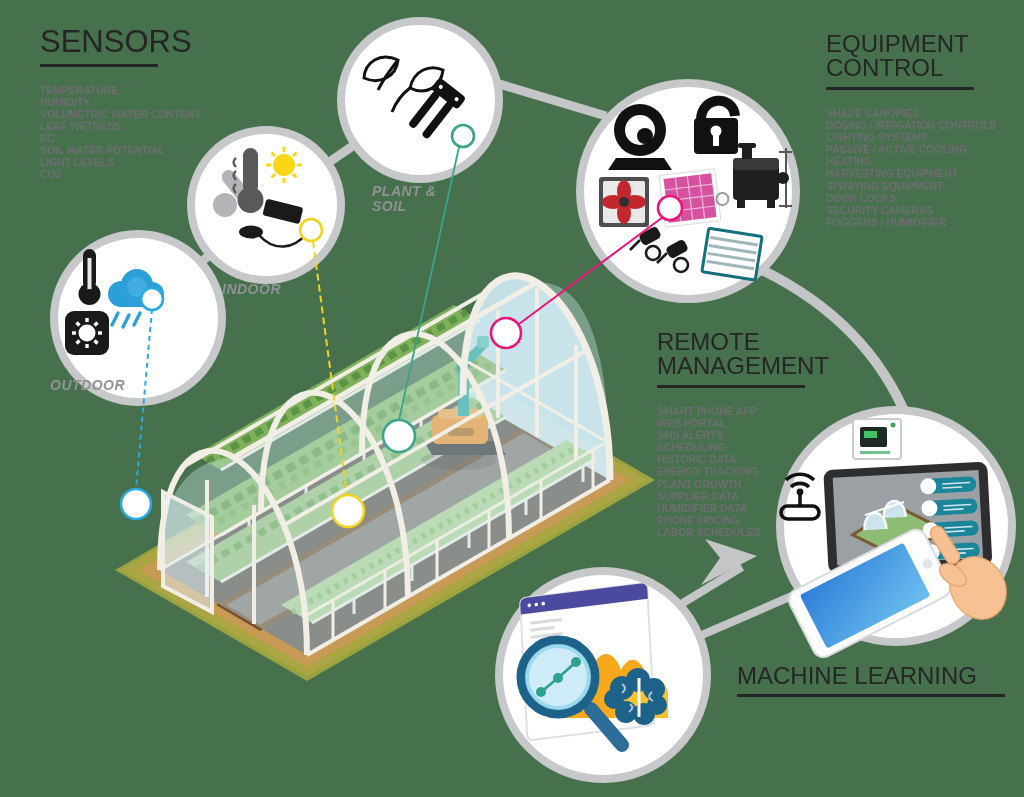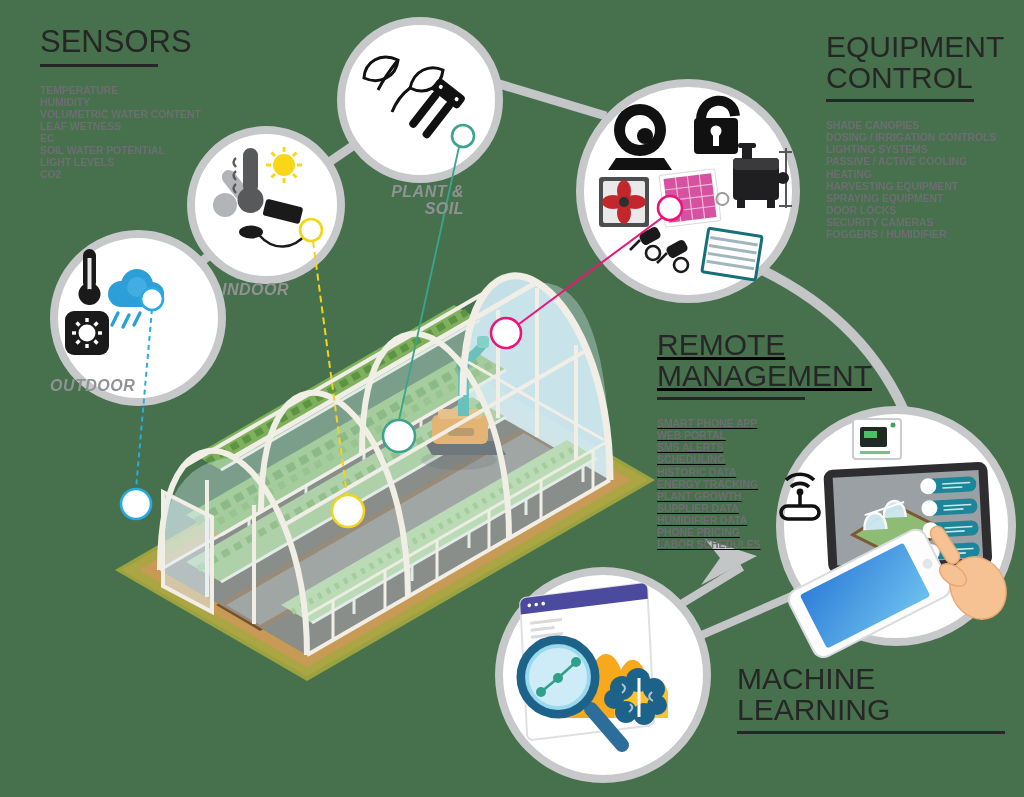--- a/index.html
+++ b/index.html
@@ -8,25 +8,25 @@
     background:#47704d;
     font-family:"Liberation Sans", sans-serif;
   }
   #stage{position:absolute;left:0;top:0;width:1024px;height:797px;}
   svg#art{position:absolute;left:0;top:0;}
   .txt{position:absolute;z-index:5;}
   .big-title{
     color:#262626;font-weight:400;letter-spacing:0px;
     font-size:31px;line-height:1.02;white-space:nowrap;margin-top:8px;
   }
-  .big-title.small{font-size:30px;white-space:normal;}
+  .big-title.small{font-size:24px;white-space:normal;}
   .rule{border-bottom:3px solid #262626;margin-top:6px;}
   .list{margin-top:17px;color:#6d6e71;font-weight:bold;font-size:10.5px;line-height:12.1px;letter-spacing:-0.1px;white-space:nowrap;}
   .sublabel{
-    color:#909295;font-style:italic;font-weight:bold;font-size:16px;line-height:1.05;letter-spacing:0.5px;text-align:right;
+    color:#909295;font-style:italic;font-weight:bold;font-size:14px;line-height:1.05;letter-spacing:0.5px;
   }
 </style>
 </head>
 <body>
 
 <div id="stage">
 
 <svg id="art" width="1024" height="797" viewBox="0 0 1024 797">
   <defs>
     <linearGradient id="phoneScreen" x1="0" y1="0" x2="1" y2="1">
@@ -459,21 +459,21 @@
     <div>PASSIVE / ACTIVE COOLING</div>
     <div>HEATING</div>
     <div>HARVESTING EQUIPMENT</div>
     <div>SPRAYING EQUIPMENT</div>
     <div>DOOR LOCKS</div>
     <div>SECURITY CAMERAS</div>
     <div>FOGGERS / HUMIDIFIER</div>
   </div>
 </div>
 
-<div class="txt" style="left:657px;top:322px;text-decoration:underline;">
+<div class="txt" style="left:657px;top:322px;">
   <div class="big-title small">
     <div>REMOTE</div>
     <div>MANAGEMENT</div>
   </div>
   <div class="rule" style="width:148px;"></div>
   <div class="list">
     <div>SMART PHONE APP</div>
     <div>WEB PORTAL</div>
     <div>SMS ALERTS</div>
     <div>SCHEDULING</div>

